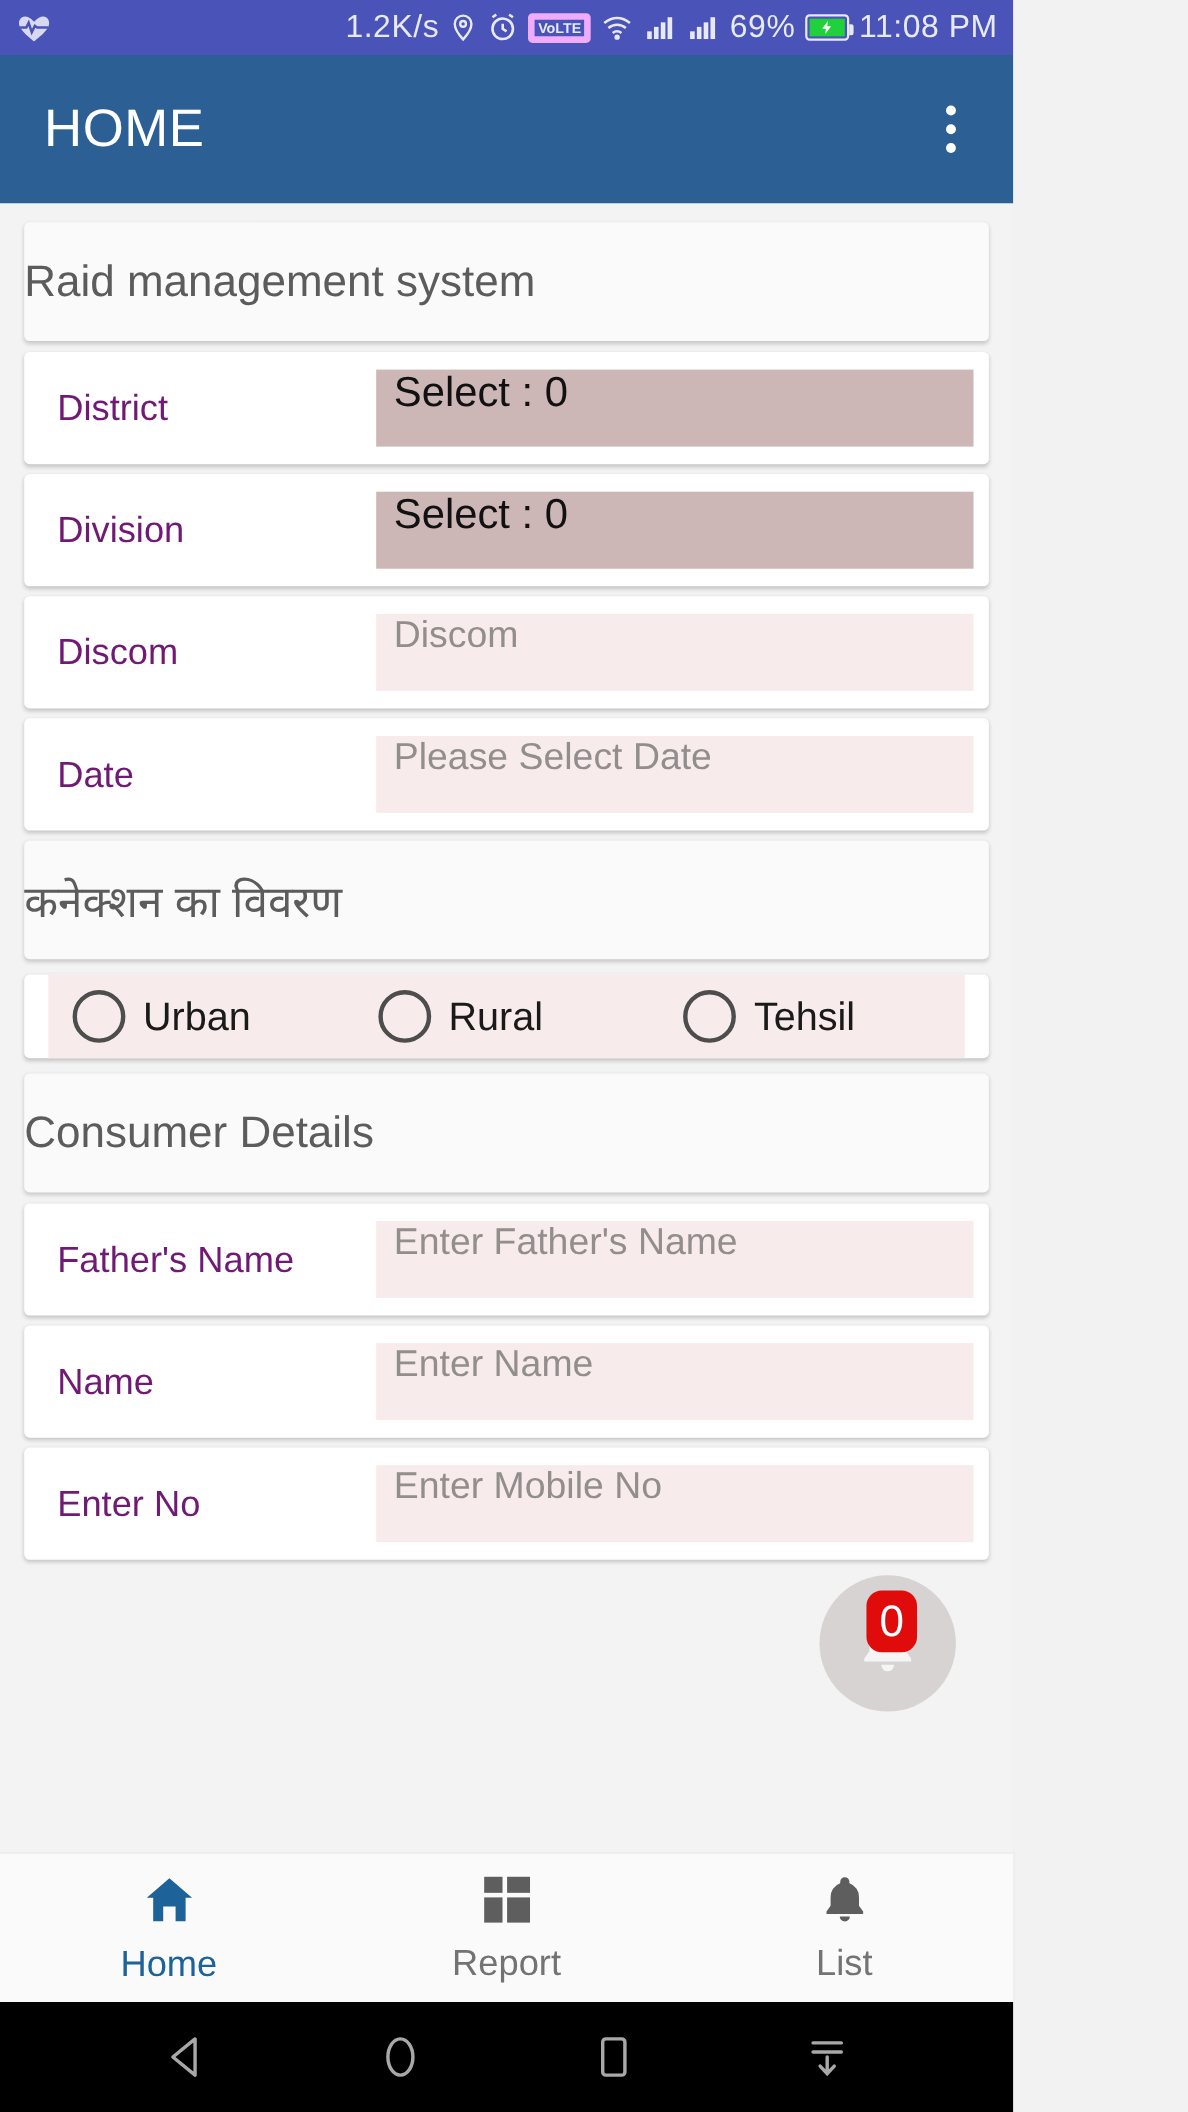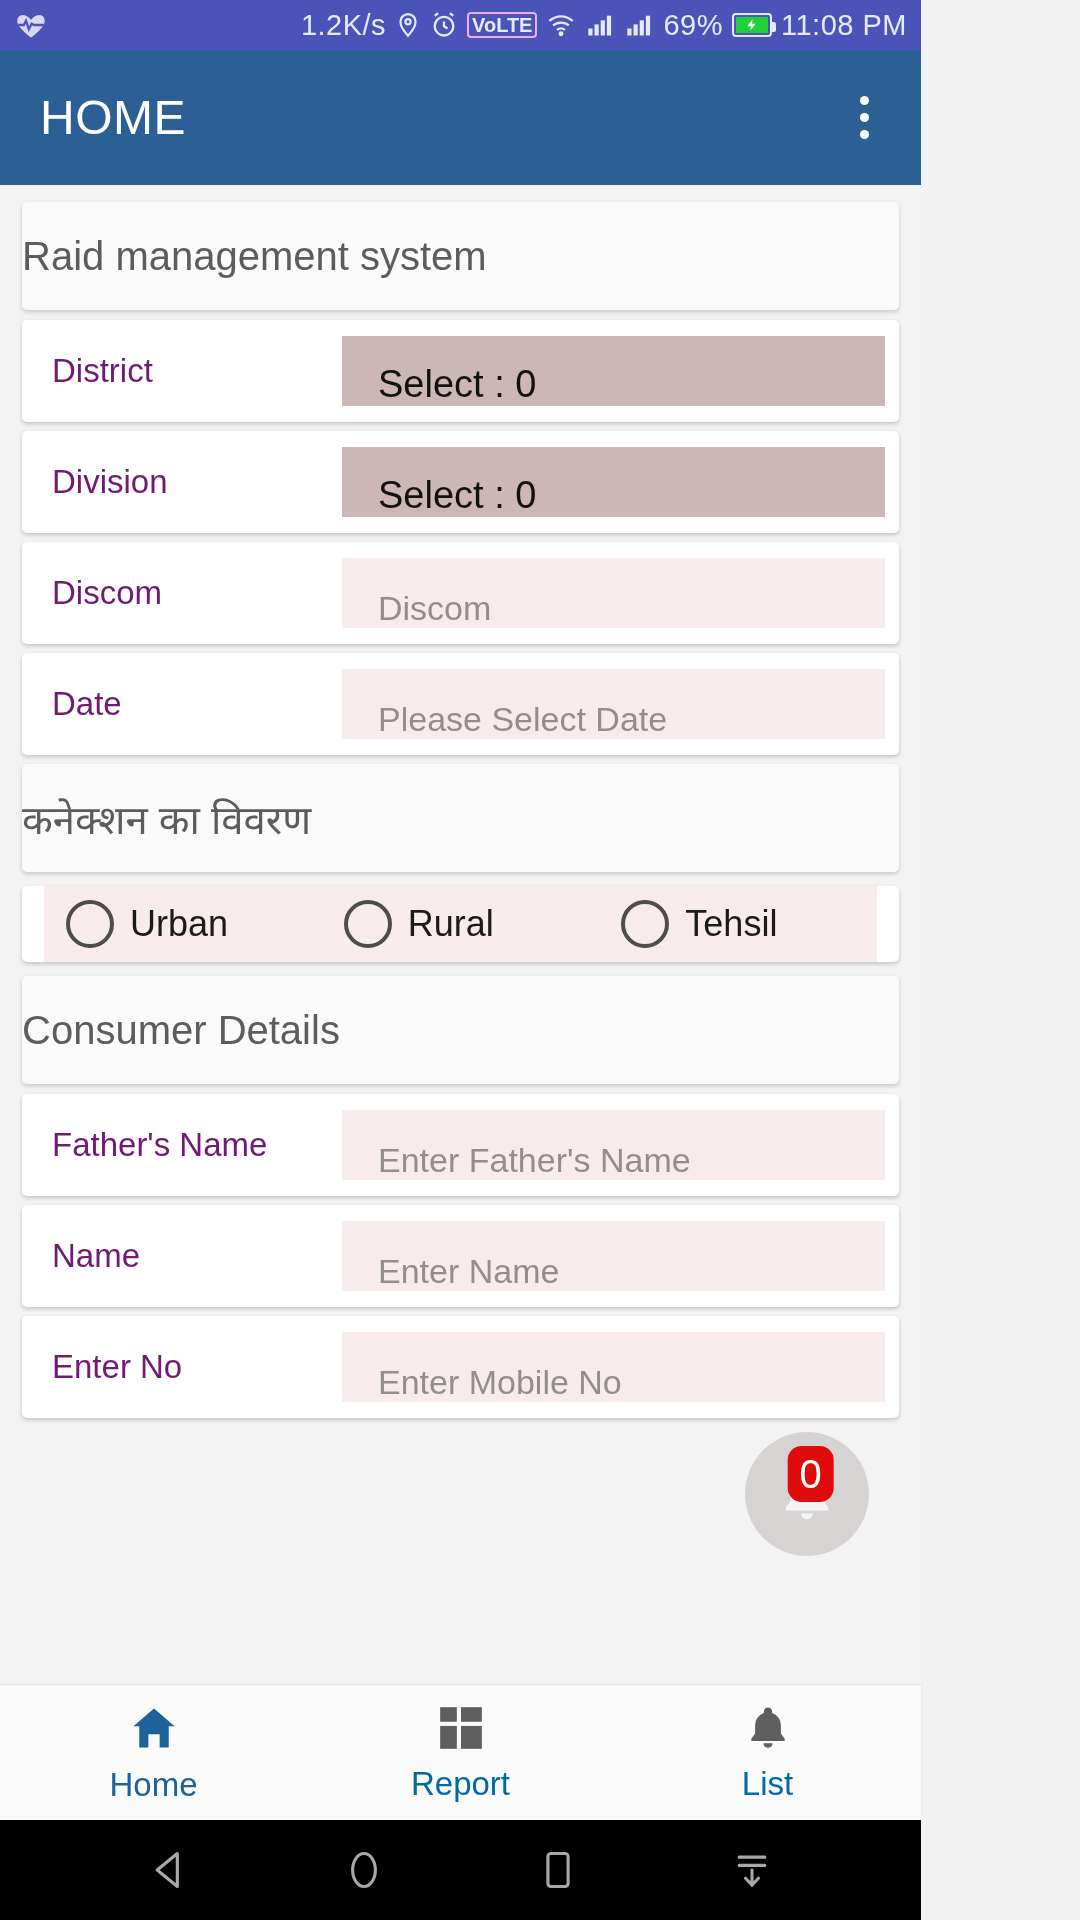--- a/index.html
+++ b/index.html
@@ -15,21 +15,21 @@
   .statusbar {
     height: 50px; background: #4a53b8; color: #e8e9f7;
     display: flex; align-items: center; padding: 0 14px;
     font-size: 28px; flex: 0 0 50px;
   }
   .sb-left { display: flex; align-items: center; }
   .sb-right { margin-left: auto; display: flex; align-items: center; gap: 9px; }
   .sb-text { font-size: 29px; letter-spacing: .5px; }
   .sb-ico { display: inline-flex; align-items: center; justify-content: center; }
   .volte-box {
-    border: 2px solid #f0abfc; border-radius: 4px; font-size: 20px;
+    border: 6px solid #f0abfc; border-radius: 4px; font-size: 13px;
     padding: 1px 3px; font-weight: bold; line-height: 1;
   }
   .batt {
     width: 40px; height: 24px; border: 2px solid #e8e9f7; border-radius: 4px;
     position: relative; display: inline-flex; align-items: center; padding: 2px;
   }
   .batt::after { content:""; position:absolute; right:-6px; top:7px; width:4px; height:10px; background:#e8e9f7; border-radius:0 2px 2px 0;}
   .batt-fill { background: #21d13c; width: 100%; height: 100%; display:flex; align-items:center; justify-content:center; }
 
   
@@ -55,21 +55,21 @@
     box-shadow: 0 2px 4px rgba(0,0,0,.18);
     height: 108px; display: flex; align-items: center; justify-content: flex-start;
   }
   .section-title { font-size: 40px; color: #5c5c5c; }
   .section-title.hindi { font-size: 40px; }
 
   .row { display: flex; align-items: center; height: 102px; padding: 0 0 0 30px; }
   .row-label { font-size: 33px; color: #701a75; width: 290px; flex: 0 0 290px; }
   .row-field {
     flex: 1 1 auto; margin-right: 14px; height: 70px;
-    display: flex; align-items: flex-end; padding-left: 36px;
+    display: flex; align-items: flex-start; padding-left: 16px;
   }
   .field-filled { background: #ccb6b6; }
   .field-empty  { background: #f7eceb; }
   .field-value { font-size: 38px; color: #111; }
   .field-placeholder { font-size: 34px; color: #938e8e; }
 
   
   .radio-card { padding: 0; }
   .radio-strip {
     background: #f7eceb; margin: 14px 22px 14px 22px; height: 76px;
@@ -97,21 +97,21 @@
     font-size: 40px; padding: 0 10px;
   }
 
   
   .bottomnav {
     flex: 0 0 136px; height: 136px; background: #fafafa;
     display: flex; align-items: center; border-top: 1px solid #e4e4e4;
     box-shadow: 0 -2px 4px rgba(0,0,0,.06);
   }
   .nav-item { flex: 1 1 0; display: flex; flex-direction: column; align-items: center; gap: 8px; }
-  .nav-label { font-size: 33px; color: #0369a1; }
+  .nav-label { font-size: 33px; color: #737373; }
   .nav-item.active .nav-label { color: #1d6299; }
 
   
   .androidnav {
     flex: 0 0 100px; height: 100px; background: #000;
     display: flex; align-items: center; justify-content: center; gap: 150px;
   }
   .an-btn { display: flex; align-items: center; justify-content: center; }
 </style>
 </head>

